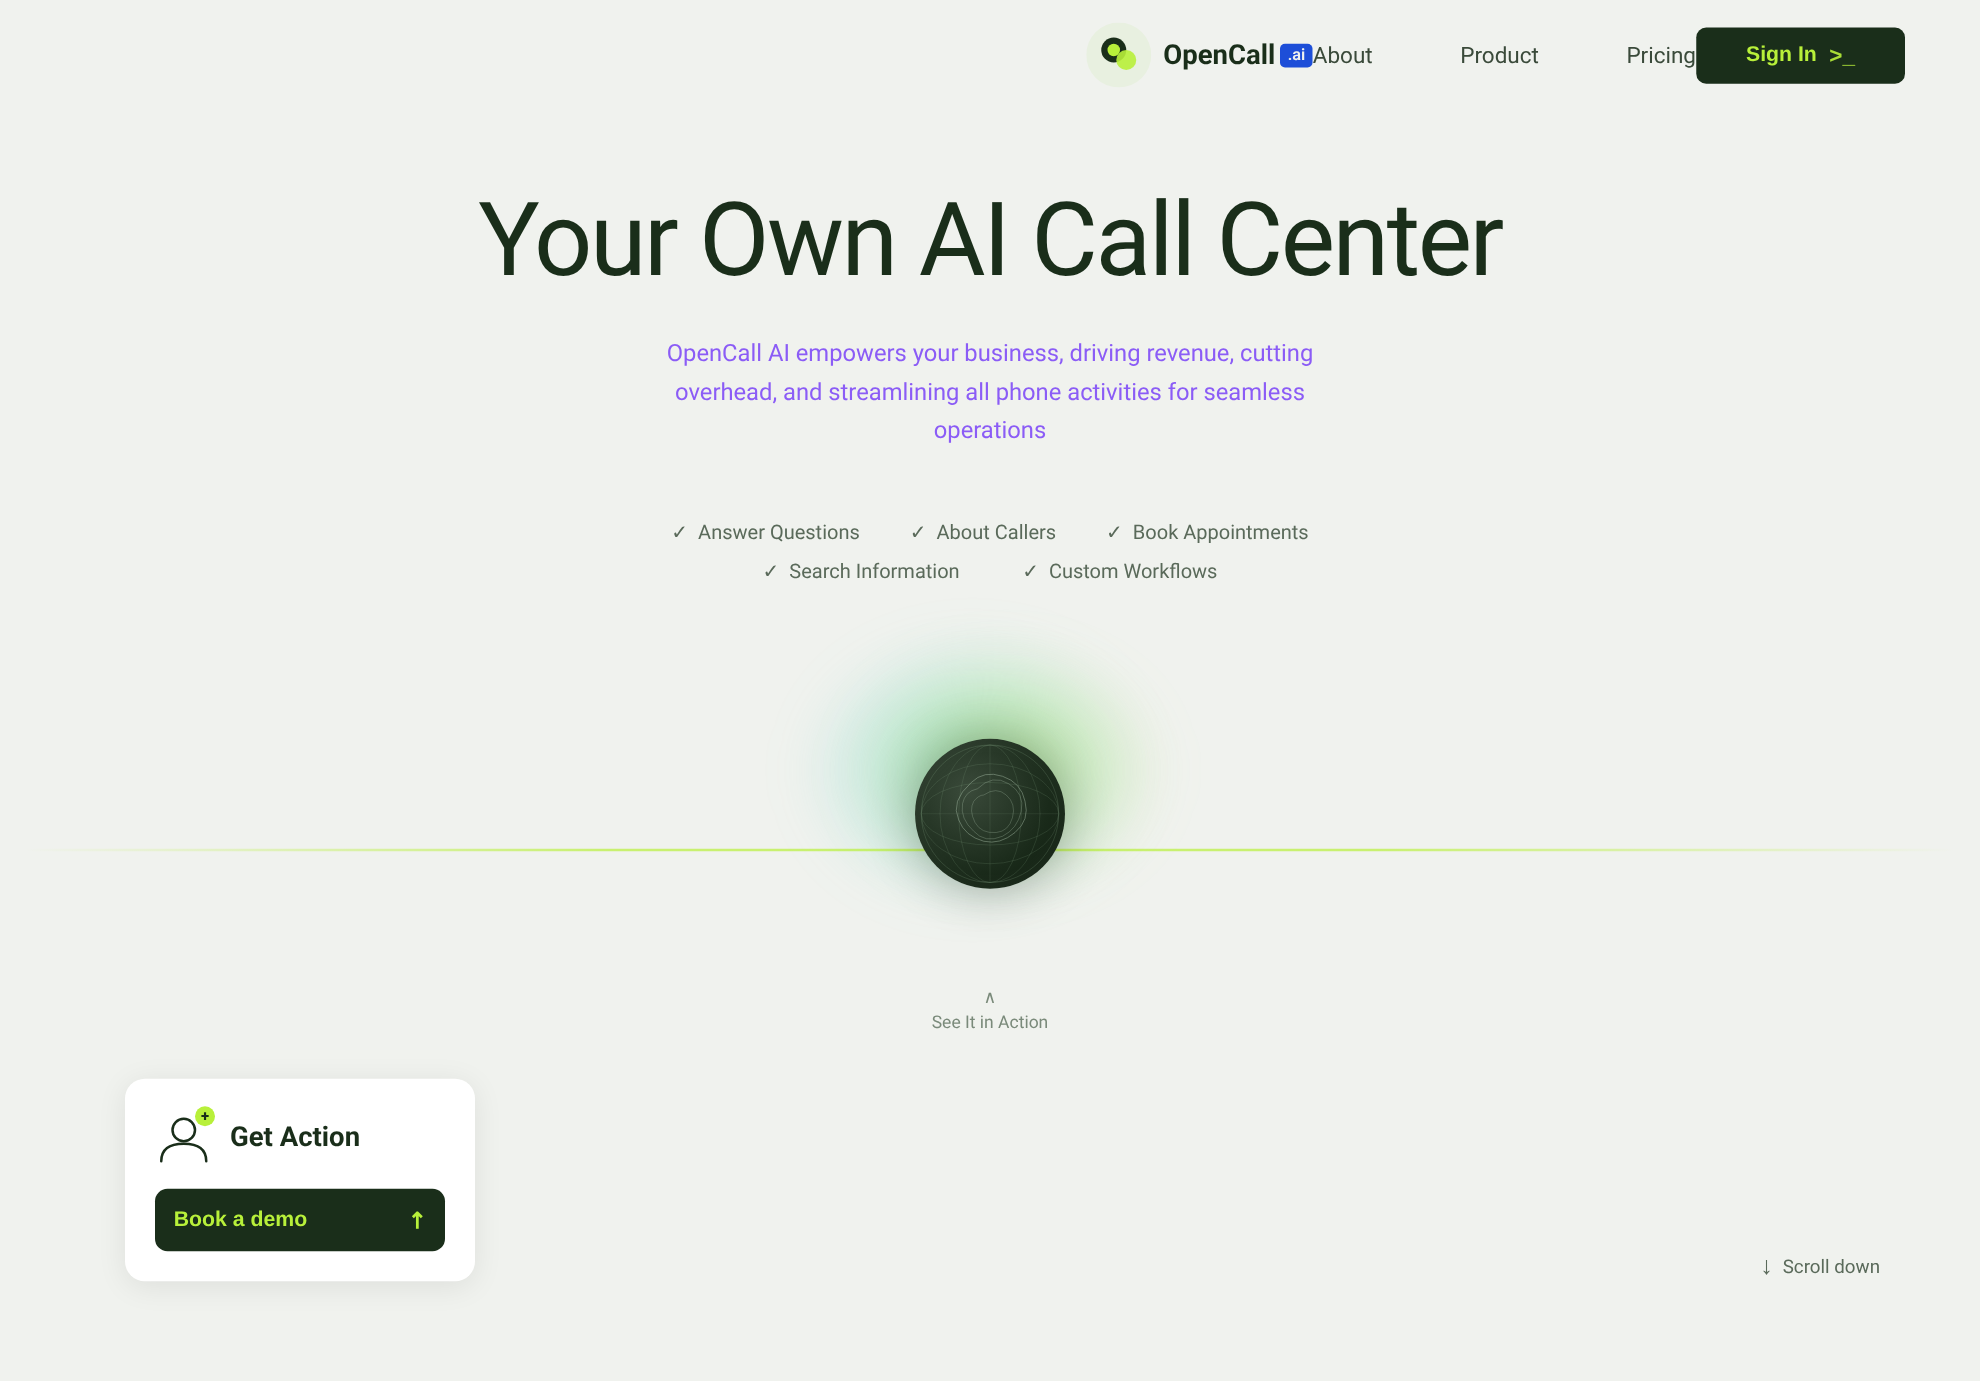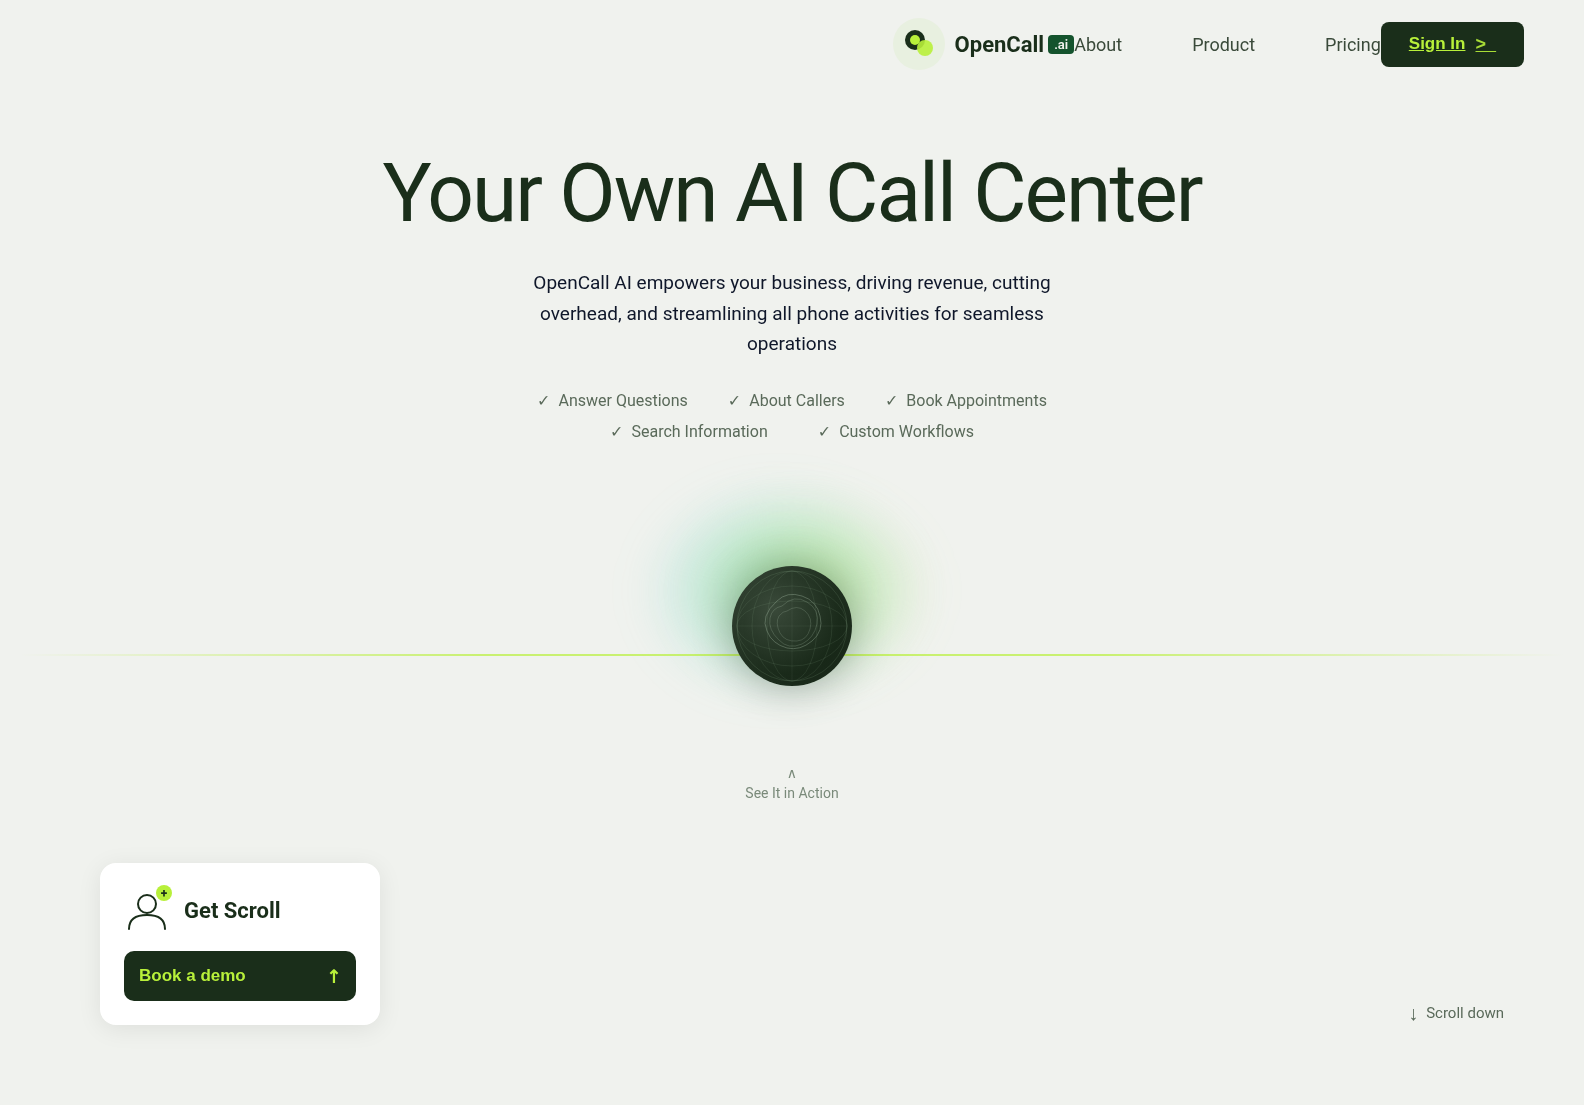--- a/index.html
+++ b/index.html
@@ -37,21 +37,21 @@
     .logo-text {
       font-size: 22px;
       font-weight: 700;
       color: #1a2e1a;
       display: flex;
       align-items: center;
       gap: 2px;
     }
 
     .logo-badge {
-      background-color: #14532d;
+      background-color: #1d4ed8;
       color: #f0f2ee;
       font-size: 13px;
       font-weight: 600;
       padding: 2px 6px;
       border-radius: 4px;
       margin-left: 2px;
     }
 
     .nav-links {
       display: flex;
@@ -64,29 +64,28 @@
       text-decoration: none;
       color: #3a4a3a;
       font-size: 18px;
       font-weight: 400;
     }
 
     .signin-btn {
       background-color: #1a2e1a;
       color: #b8f03a;
       border: none;
-      padding: 12px 28px;
+      padding: 12px 40px;
       border-radius: 8px;
       font-size: 17px;
       font-weight: 600;
       cursor: pointer;
       display: flex;
       align-items: center;
       gap: 10px;
-      text-decoration: underline;
     }
 
     .signin-btn .terminal-icon {
       font-size: 18px;
       opacity: 0.9;
     }
 
     
     .hero {
       text-align: center;
@@ -98,23 +97,23 @@
       font-size: 82px;
       font-weight: 400;
       color: #1a2e1a;
       line-height: 1.1;
       margin-bottom: 30px;
       letter-spacing: -2px;
     }
 
     .hero-subtitle {
       font-size: 19px;
-      color: #0f172a;
+      color: #8b5cf6;
       max-width: 520px;
-      margin: 0 auto 32px;
+      margin: 0 auto 57px;
       line-height: 1.6;
     }
 
     
     .features-row {
       display: flex;
       justify-content: center;
       align-items: center;
       gap: 40px;
       margin-bottom: 12px;
@@ -412,21 +411,21 @@
 
 <div class="get-started-card">
   <div class="card-header">
     <div class="user-icon-wrap">
       <svg width="46" height="46" viewBox="0 0 46 46" class="user-icon-svg">
         <circle cx="23" cy="17" r="9" fill="none" stroke="#1a2e1a" stroke-width="2"></circle>
         <path d="M5,42 Q5,28 23,28 Q41,28 41,42" fill="none" stroke="#1a2e1a" stroke-width="2" stroke-linecap="round"></path>
       </svg>
       <span class="plus-badge">+</span>
     </div>
-    <span class="card-title">Get Scroll</span>
+    <span class="card-title">Get Action</span>
   </div>
   <button class="book-demo-btn">
     <span>Book a demo</span>
     <span class="arrow-icon">↗</span>
   </button>
 </div>
 
 <div class="scroll-down">
   <span class="scroll-arrow">↓</span>
   <span>Scroll down</span>

